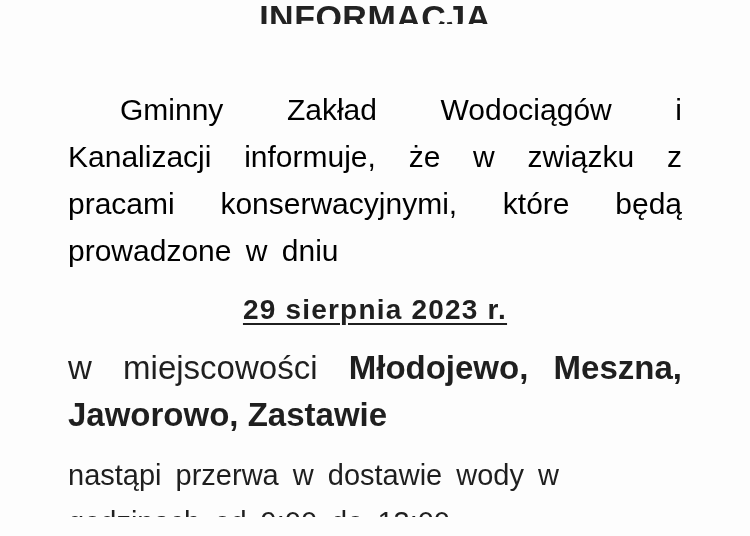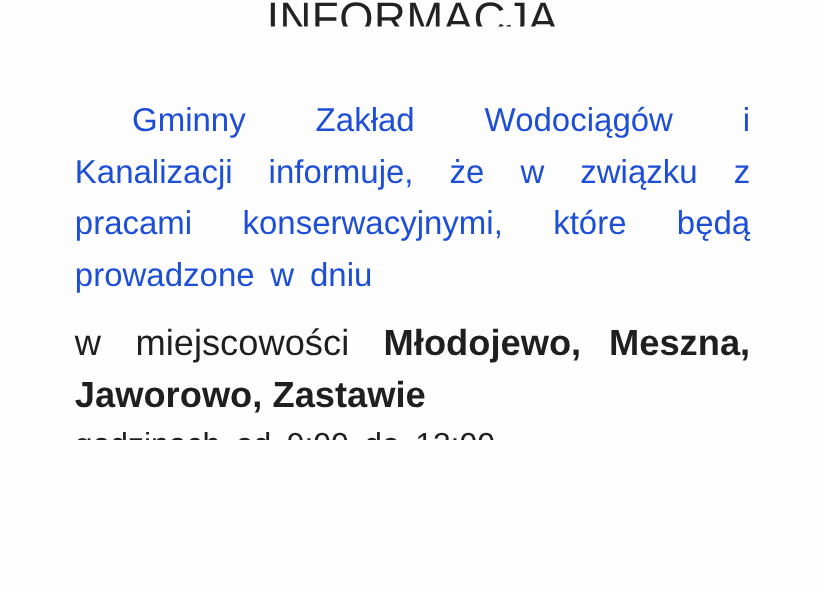--- a/index.html
+++ b/index.html
@@ -17,43 +17,43 @@
   .page {
     position: relative;
     width: 750px;
     height: 536px;
     background: #fdfdfd;
     box-sizing: border-box;
     padding: 0 68px;
   }
   .doc-title {
     text-align: center;
-    font-size: 40px;
-    font-weight: 400;
+    font-size: 34px;
+    font-weight: 700;
     letter-spacing: 0.5px;
     text-decoration: underline;
     text-underline-offset: 5px;
     text-decoration-thickness: 2px;
     margin: 0;
     padding-top: 0;
     line-height: 34px;
     height: 24px;
     overflow: hidden;
     color: #222222;
   }
   .spacer-1 {
     height: 62px;
   }
   .para {
     font-size: 30px;
     line-height: 47px;
     text-align: justify;
     text-justify: inter-word;
     margin: 0;
-    color: #1d4ed8;
+    color: #000000;
   }
   .para .indent {
     display: inline-block;
     width: 52px;
   }
   .para-lead {
     
   }
   .date-line {
     text-align: center;
@@ -100,19 +100,21 @@
 <body>
 
 <div class="page">
 
   <h1 class="doc-title">INFORMACJA</h1>
 
   <div class="spacer-1"></div>
 
   <p class="para para-lead word-space-wide"><span class="indent"></span><span>Gminny Zakład Wodociągów i Kanalizacji informuje, że w związku z pracami konserwacyjnymi, które będą prowadzone w dniu</span></p>
 
+  <p class="date-line">29 sierpnia 2023 r.</p>
 
   <p class="place-para"><span class="word-space-wide">w miejscowości </span><b>Młodojewo, Meszna, Jaworowo, Zastawie</b></p>
 
+  <p class="last-para word-space-wide">nastąpi przerwa w dostawie wody w</p>
 
   <p class="clip-row word-space-wide">godzinach od 9:00 do 13:00</p>
 
 </div>
 
 </body></html>

